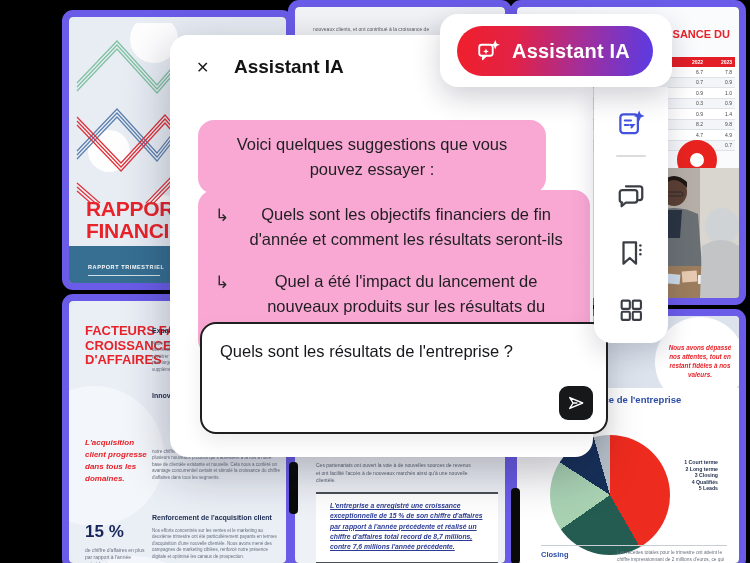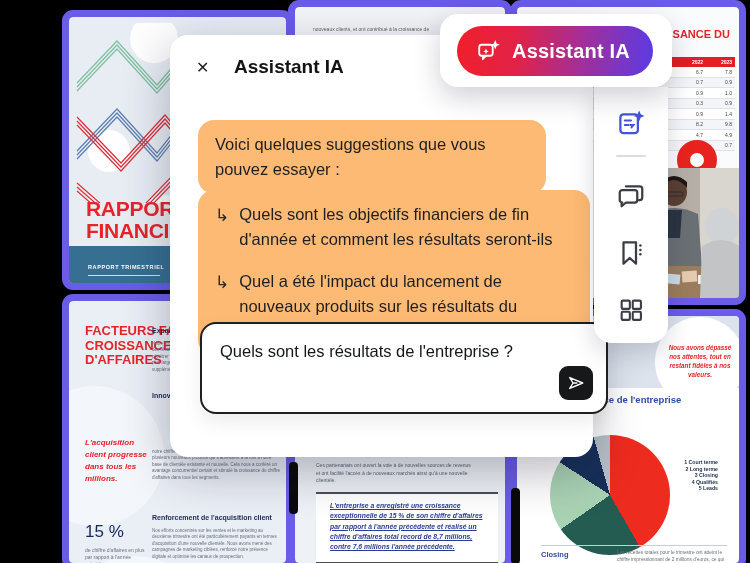--- a/index.html
+++ b/index.html
@@ -15,21 +15,21 @@
   .cover-title{position:absolute;left:17px;top:181px;font-size:21px;line-height:22px;font-weight:bold;
                color:#e8232a;letter-spacing:-.3px;white-space:pre-line;}
   .cover-band{position:absolute;left:0;right:0;top:229px;height:40px;background:#366f92;}
   .cover-band-label{position:absolute;left:19px;top:18px;font-size:5.5px;font-weight:bold;color:#fff;letter-spacing:.6px;}
   .cover-band-line{position:absolute;left:19px;top:29px;width:72px;height:1px;background:#cfe0ea;}
   
   .fact-bg{background:#eaeef5;}
   .deco-circle{position:absolute;border-radius:50%;background:#f3f6fa;}
   .fact-title{position:absolute;left:16px;top:23px;font-size:13px;line-height:14.5px;font-weight:bold;color:#e8232a;white-space:pre-line;}
   .fact-quote{position:absolute;left:16px;top:136px;width:66px;font-size:8px;line-height:12px;font-weight:bold;font-style:italic;color:#e8232a;}
-  .fact-stat{position:absolute;left:16px;top:221px;font-size:17px;font-weight:normal;color:#16265c;}
+  .fact-stat{position:absolute;left:16px;top:221px;font-size:17px;font-weight:bold;color:#16265c;}
   .fact-stat-sub{position:absolute;left:16px;top:246px;width:64px;font-size:5px;line-height:7px;color:#6a7280;}
   .fact-h{position:absolute;font-size:7px;font-weight:bold;color:#1c2b50;}
   .fact-p{position:absolute;width:128px;font-size:4.5px;line-height:6.4px;color:#67707e;}
   
   .midtop-bg{background:#f3f5f8;}
   .tiny-line{position:absolute;left:18px;top:19px;font-size:5px;color:#5a6066;}
   .midbot-bg{background:#eef1f6;}
   .midbot-p{position:absolute;left:21px;top:11px;width:160px;font-size:5px;line-height:7.5px;color:#5a6472;}
   .quote-box{position:absolute;left:21px;top:41px;width:182px;height:72px;background:#fff;
              border-top:2px solid #4a4f57;border-bottom:2px solid #4a4f57;box-sizing:border-box;padding:7px 14px 0 14px;}
@@ -68,25 +68,25 @@
   .ai-pill-label{color:#fff;font-size:20px;font-weight:bold;letter-spacing:.2px;}
   .side-card{position:absolute;left:594px;top:87px;width:74px;height:256px;background:#fff;z-index:5;
              border-radius:0 0 18px 18px;box-shadow:0 10px 24px rgba(20,20,50,.16);}
   .side-icon{position:absolute;left:22px;width:30px;height:30px;cursor:pointer;}
   .side-div{position:absolute;left:22px;top:68px;width:30px;height:2px;background:#dcdcdc;border-radius:1px;}
   
   .modal{position:absolute;left:170px;top:35px;width:423px;height:422px;background:#fff;border-radius:18px;
          z-index:3;box-shadow:0 14px 48px rgba(15,15,40,.30);}
   .modal-close{position:absolute;left:26px;top:25px;font-size:16px;color:#222;cursor:pointer;line-height:16px;}
   .modal-title{position:absolute;left:64px;top:21px;font-size:19px;font-weight:bold;color:#131313;}
-  .bubble{position:absolute;background:#fdba74;border-radius:16px;box-sizing:border-box;
-          font-size:16.5px;line-height:25px;color:#1f1f21;padding:12px 17px;}
+  .bubble{position:absolute;background:#f9a8d4;border-radius:16px;box-sizing:border-box;
+          font-size:16.5px;line-height:25px;color:#1f1f21;padding:12px 17px;text-align:center;}
   .bubble.suggestion{display:flex;gap:10px;cursor:pointer;}
   .arrow-glyph{font-size:17px;color:#2a2a2a;flex:0 0 auto;margin-top:1px;}
-  .input-box{position:absolute;left:200px;top:322px;width:408px;height:92px;background:#fff;z-index:4;
+  .input-box{position:absolute;left:200px;top:322px;width:408px;height:112px;background:#fff;z-index:4;
              border:2.5px solid #1f1f1f;border-radius:16px;box-sizing:border-box;
              box-shadow:0 8px 20px rgba(0,0,0,.08);cursor:text;}
   .input-text{position:absolute;left:18px;top:15px;right:18px;font-size:16.5px;color:#15171b;line-height:24px;}
   .send-btn{position:absolute;right:13px;bottom:12px;width:34px;height:34px;background:#17181a;border:none;
             border-radius:9px;cursor:pointer;display:flex;align-items:center;justify-content:center;}
 </style>
 </head>
 <body>
 
 <div id="canvas">
@@ -127,21 +127,21 @@
     </div>
   </div>
 
   <div class="page" style="left:62px;top:294px;width:231px;height:276px;">
     <div class="page-inner fact-bg">
       <div class="deco-circle" style="left:-45px;top:85px;width:140px;height:140px;"></div>
       <div class="deco-circle" style="left:-15px;top:255px;width:160px;height:160px;"></div>
       <div class="fact-title">FACTEURS FAVORISANT LA
 CROISSANCE DU CHIFFRE
 D'AFFAIRES</div>
-      <div class="fact-quote">L'acquisition client progresse dans tous les millions.</div>
+      <div class="fact-quote">L'acquisition client progresse dans tous les domaines.</div>
       <div class="fact-stat">15 %</div>
       <div class="fact-stat-sub">de chiffre d'affaires en plus par rapport à l'année précédente.</div>
       <div class="fact-h" style="left:83px;top:26px;">Expansion de nouveaux marchés</div>
       <div class="fact-p" style="left:83px;top:40px;">Notre stratégie d'expansion sur de nouveaux marchés a donné des résultats remarquables ce trimestre. Nous avons réussi à pénétrer de nouveaux segments et à atteindre une clientèle plus large, ce qui nous a permis de dégager des revenus supplémentaires.</div>
       <div class="fact-h" style="left:83px;top:91px;">Innovation produit</div>
       <div class="fact-p" style="left:83px;top:148px;">notre chiffre d'affaires au deuxième trimestre. Nous avons lancé plusieurs nouveaux produits qui s'adressent à la fois à notre base de clientèle existante et nouvelle. Cela nous a conféré un avantage concurrentiel certain et stimulé la croissance du chiffre d'affaires dans tous les segments.</div>
       <div class="fact-h" style="left:83px;top:213px;">Renforcement de l'acquisition client</div>
       <div class="fact-p" style="left:83px;top:227px;">Nos efforts concentrés sur les ventes et le marketing au deuxième trimestre ont été particulièrement payants en termes d'acquisition d'une nouvelle clientèle. Nous avons mené des campagnes de marketing ciblées, renforcé notre présence digitale et optimisé les canaux de prospection.</div>
     </div>
   </div>

